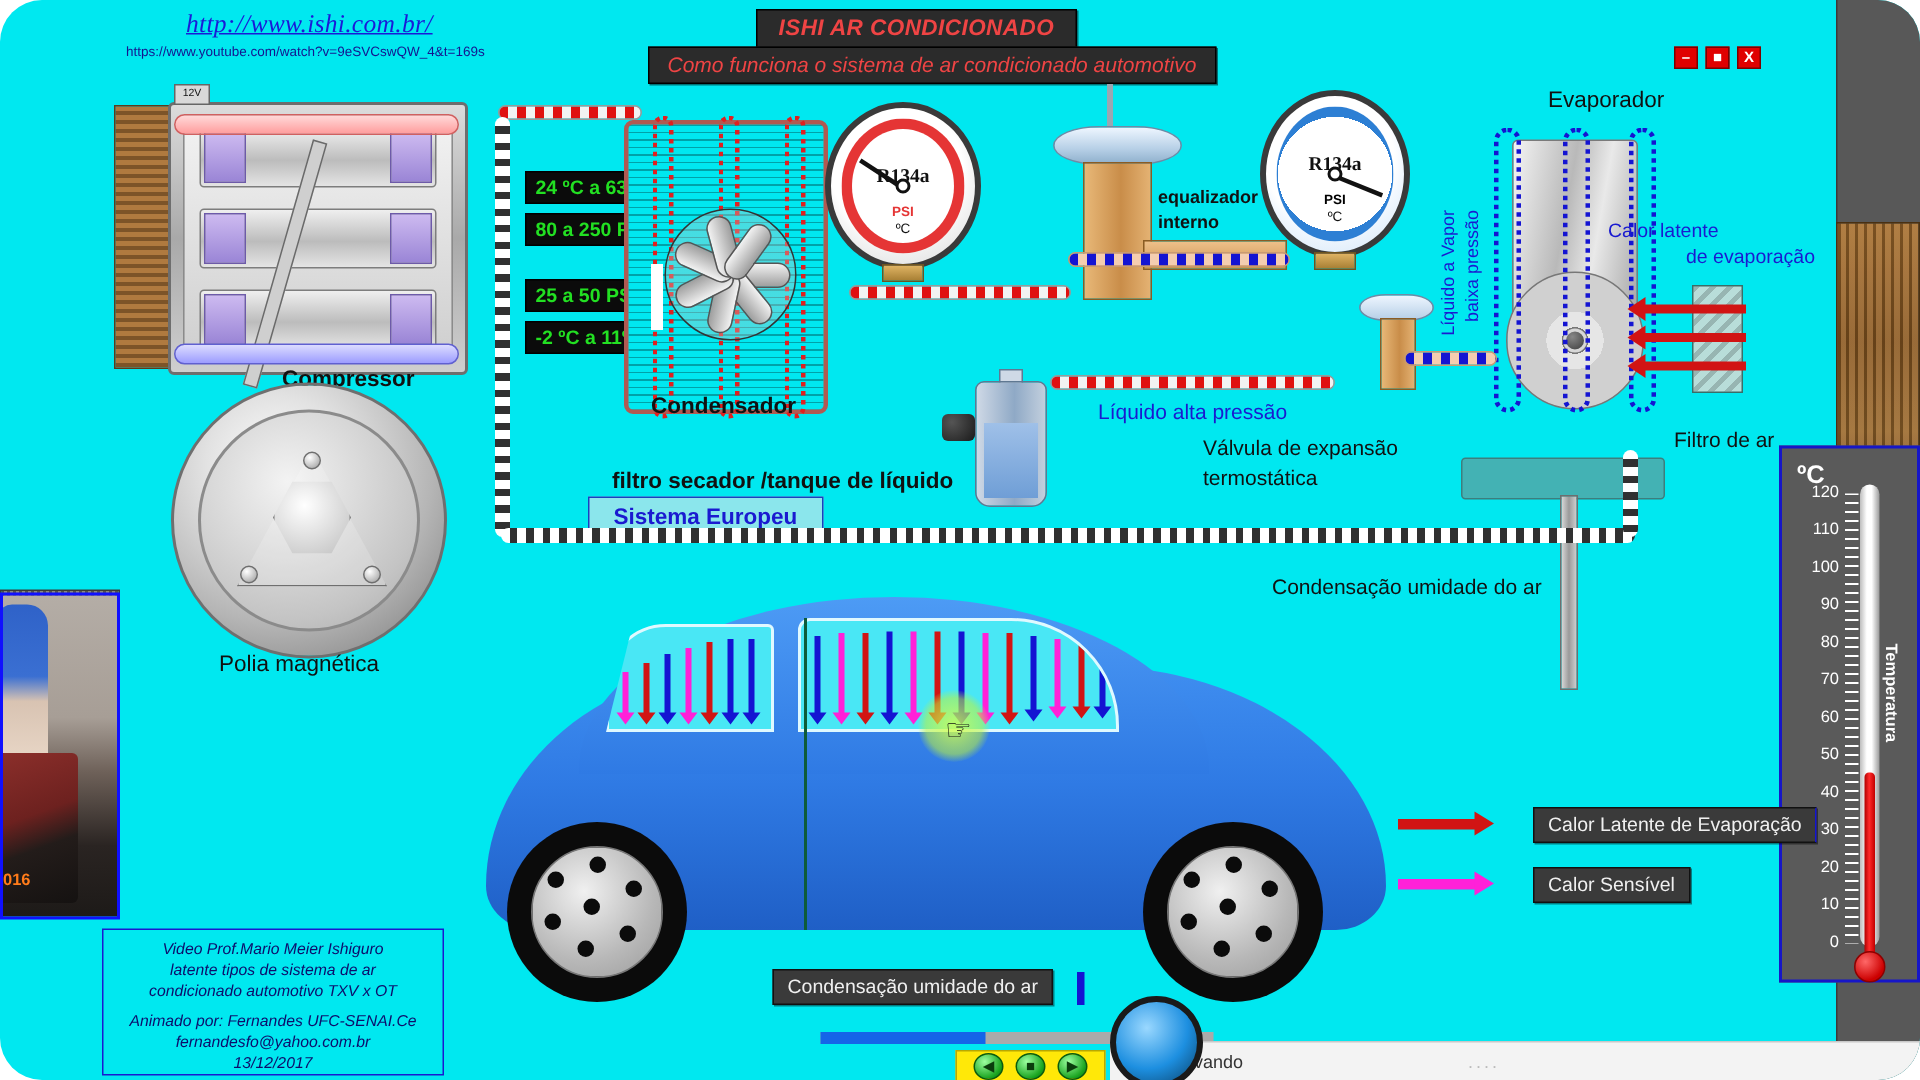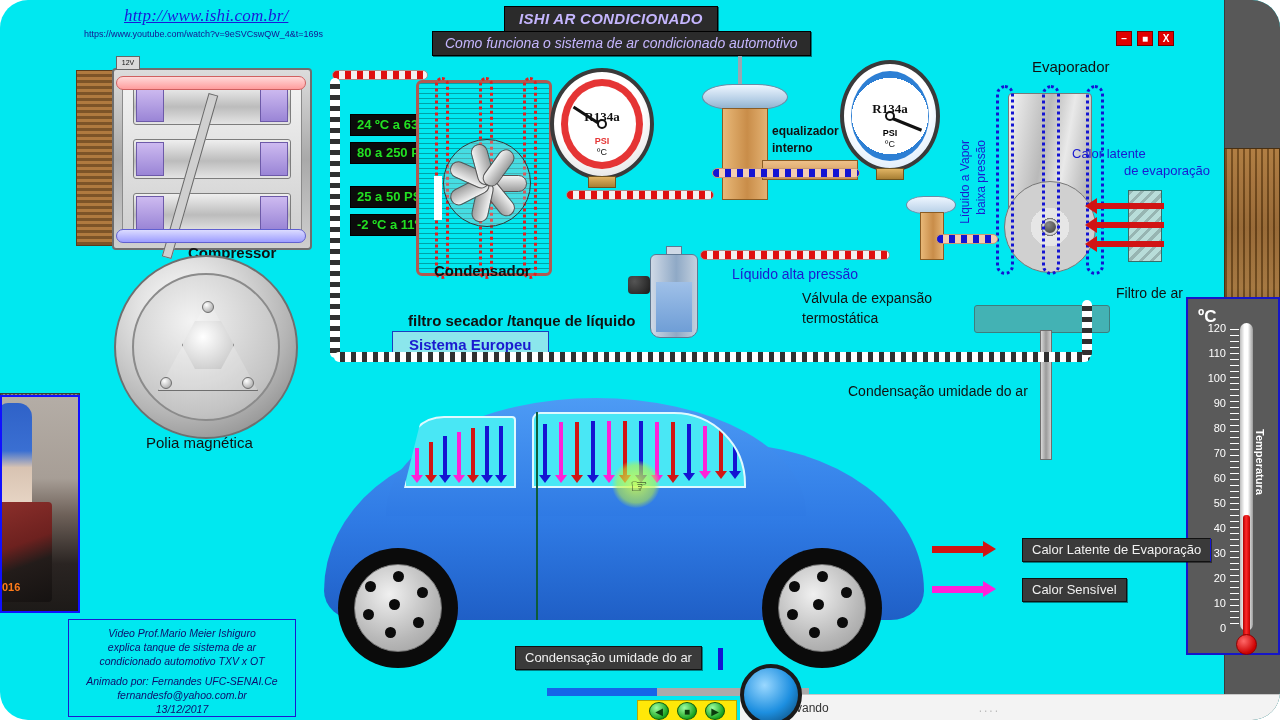--- a/index.html
+++ b/index.html
@@ -31,21 +31,21 @@
   .url-sub {
     left: 84px; top: 29px;
     font-size: 9px; color: #15158f;
     font-family: "Liberation Sans", sans-serif;
   }
 
   
   .plaque {
     background: #2b2b2b;
     border: 1px solid #000;
-    color: #c4b5fd;
+    color: #ef4444;
     font-style: italic;
     text-align: center;
     box-shadow: 1px 1px 0 rgba(0,0,0,.5);
     white-space: nowrap;
   }
   #title-main {
     left: 504px; top: 6px;
     padding: 3px 14px 4px;
     font-size: 15px; font-weight: bold;
     letter-spacing: .3px;
@@ -838,21 +838,21 @@
   <div class="abs chip" id="chip-cond-car">Condensação umidade do ar</div>
   <div class="abs" style="left:718px;top:648px;width:5px;height:22px;background:#1414d2"></div>
 
   <div class="abs legend-arrow" style="left:932px;top:546px;width:52px;color:#d11414;background:#d11414"></div>
   <div class="abs chip" id="chip-latente">Calor Latente de Evaporação</div>
   <div class="abs legend-arrow" style="left:932px;top:586px;width:52px;color:#ff21d8;background:#ff21d8"></div>
   <div class="abs chip" id="chip-sensivel">Calor Sensível</div>
 
   <div class="abs" id="credits">
     <div>Video Prof.Mario Meier Ishiguro</div>
-    <div>explica tanque de sistema de ar</div>
+    <div>latente tipos de sistema de ar</div>
     <div>condicionado automotivo TXV x OT</div>
     <div style="height:5px"></div>
     <div>Animado por:  Fernandes UFC-SENAI.Ce</div>
     <div>fernandesfo@yahoo.com.br</div>
     <div>13/12/2017</div>
   </div>
 
   <div class="abs" id="hint2">Clique nos componentes</div>
 
   <div class="abs" id="progress-track">

